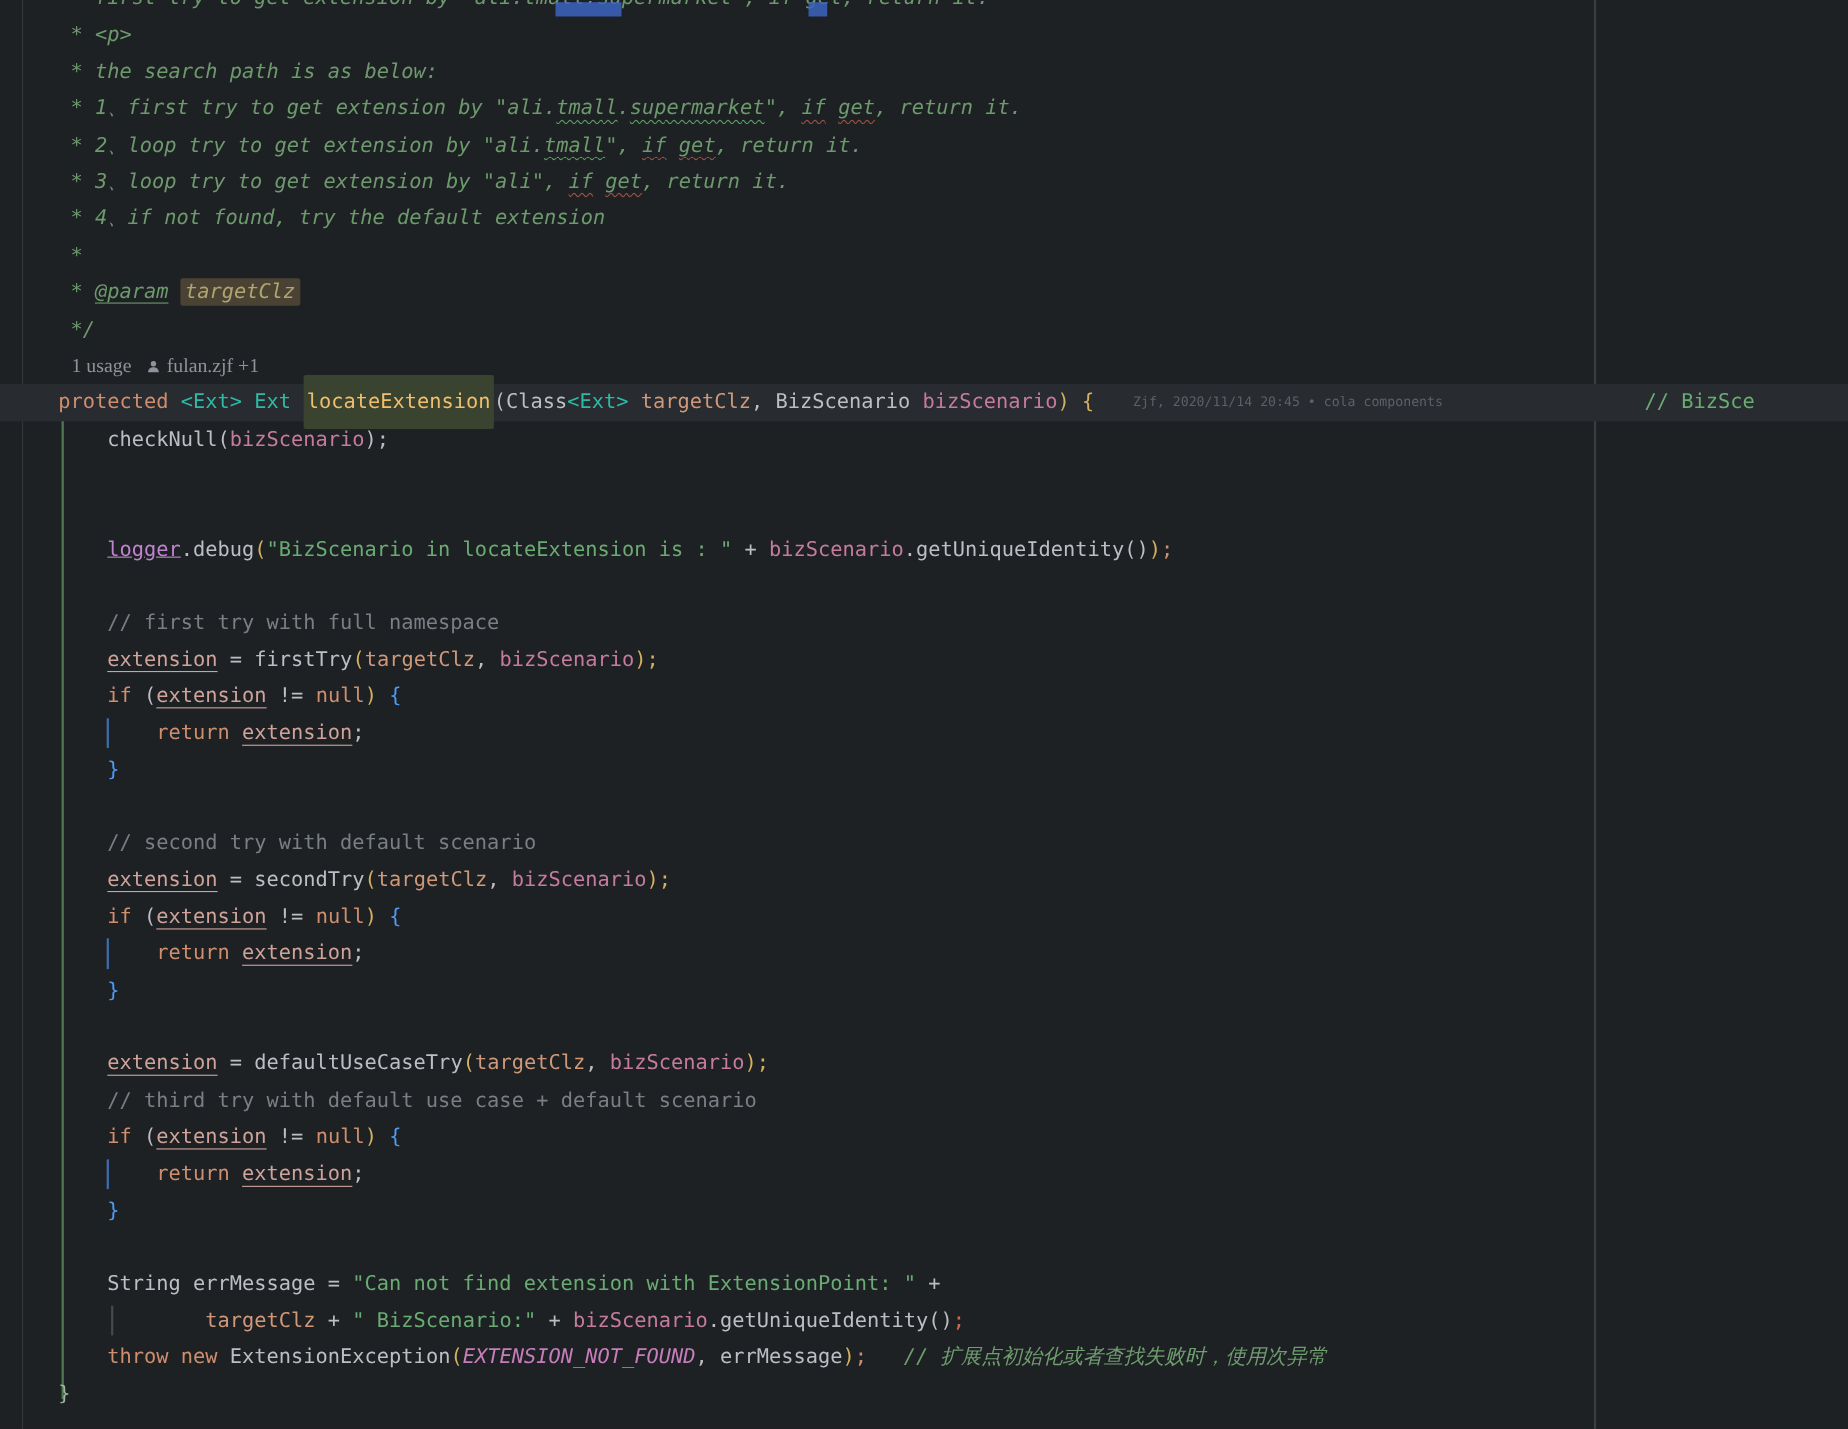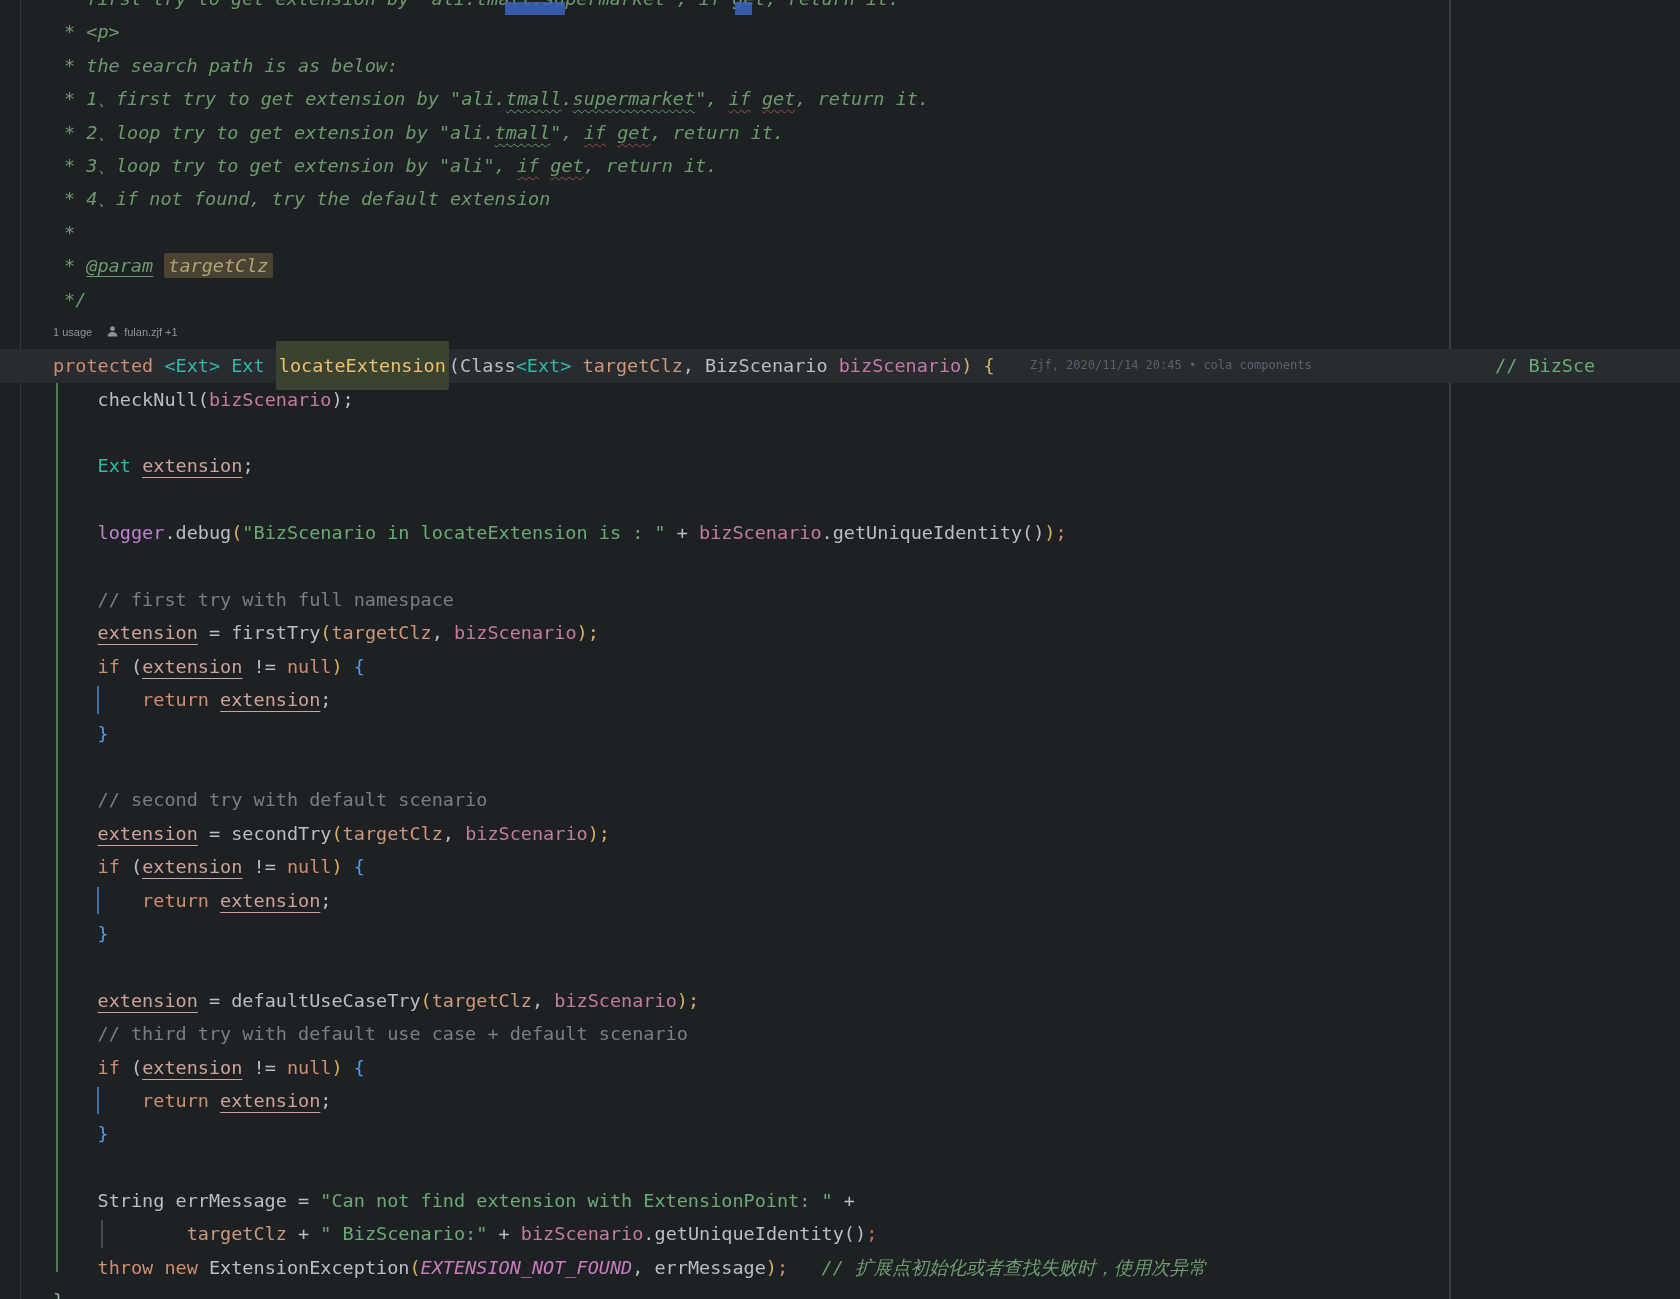--- a/index.html
+++ b/index.html
@@ -4,26 +4,26 @@
 <style>
   html,body{margin:0;padding:0;background:#1e2124;}
   body{width:1680px;height:1299px;overflow:hidden;position:relative;
        font-family:"DejaVu Sans Mono","Liberation Mono",monospace;}
   #editor{position:absolute;inset:0;overflow:hidden;}
   #code{position:absolute;left:0;top:0;width:1680px;margin-top:-18px;}
   .line{height:33.4px;line-height:33.4px;white-space:pre;position:relative;
         font-size:18.5px;color:var(--c-def);padding-left:53px;box-sizing:border-box;}
   .line.cmtline{padding-left:64px;}
   .line.band{background:var(--band);}
-  .line.inlay{font-family:Liberation Sans, sans-serif;font-size:11px;color:var(--c-inlay);}
+  .line.inlay{font-family:Liberation Serif, serif;font-size:18px;color:var(--c-inlay);margin-left:12px;}
   .tok{display:inline;}
   .c-def{color:var(--c-def);} .c-kw{color:var(--c-kw);} .c-str{color:var(--c-str);}
   .c-cmt{color:var(--c-cmt);} .c-doc{color:var(--c-doc);font-style:italic;}
   .c-type{color:var(--c-type);margin-top:16px;} .c-decl{color:var(--c-decl);}
-  .c-field{color:var(--c-field);} .c-const{color:var(--c-const);font-style:italic;}
+  .c-field{color:var(--c-field);text-decoration:underline;} .c-const{color:var(--c-const);font-style:italic;}
   .c-ptgt{color:var(--c-ptgt);} .c-pbiz{color:var(--c-pbiz);}
   .c-loc{color:var(--c-loc);text-decoration:underline;text-underline-offset:5px;text-decoration-thickness:1px;}
   .c-gold{color:var(--c-gold);} .c-blue{color:var(--c-blue);}
   .c-semiO{color:var(--c-kw);} .c-semiR{color:var(--c-semiR);}
   .c-blame{color:var(--c-blame);font-size:12px;}
   .c-chin{color:var(--c-chin);font-style:italic;}
   .c-pale{color:var(--c-pale);}
   .c-doctag{color:var(--c-doc);font-style:italic;text-decoration:underline;text-underline-offset:4px;}
   .c-docparam{color:#b0a473;font-style:italic;background:#4a4232;padding:2px 4px;border-radius:2px;}
   .w-g{text-decoration:underline wavy 1px var(--wavy-g);text-underline-offset:4px;}
@@ -53,21 +53,20 @@
       <div class="line cmtline"><span class="tok c-doc">*</span></div>
       <div class="line cmtline"><span class="tok c-doc">* </span><span class="tok c-doctag">@param</span><span class="tok c-doc"> </span><span class="tok c-docparam">targetClz</span></div>
       <div class="line cmtline"><span class="tok c-doc">*/</span></div>
       <div class="line inlay"><span>1 usage</span><svg viewBox="0 0 16 16" class="usericon">
           <circle cx="8" cy="4.5" r="3" fill="#8f949c"></circle>
           <path d="M2 14c0-3.3 2.7-5.5 6-5.5s6 2.2 6 5.5z" fill="#8f949c"></path>
         </svg><span>fulan.zjf +1</span></div>
       <div class="line band"><span class="tok c-kw">protected </span><span class="tok c-type">&lt;Ext&gt; </span><span class="tok c-type">Ext </span><span class="tok c-decl declbg">locateExtension</span><span class="tok c-def">(</span><span class="tok c-def">Class</span><span class="tok c-type">&lt;Ext&gt;</span><span class="tok c-def"> </span><span class="tok c-ptgt">targetClz</span><span class="tok c-def">, </span><span class="tok c-def">BizScenario </span><span class="tok c-pbiz">bizScenario</span><span class="tok c-gold">)</span><span class="tok c-def"> </span><span class="tok c-gold">{</span><span class="tok c-blame absTok" style="left: 1030px;">Zjf, 2020/11/14 20:45 • cola components</span><span class="tok c-str absTok" style="left: 1495px;">// BizSce</span></div>
       <div class="line"><span class="tok c-def">    checkNull(</span><span class="tok c-pbiz">bizScenario</span><span class="tok c-def">);</span></div>
       <div class="line"></div>
-      <div class="line"><span class="tok c-def">    </span><span class="tok c-type">Ext </span><span class="tok c-loc">extension</span><span class="tok c-def">;</span></div>
       <div class="line"></div>
       <div class="line"><span class="tok c-def">    </span><span class="tok c-field">logger</span><span class="tok c-def">.debug</span><span class="tok c-gold">(</span><span class="tok c-str">"BizScenario in locateExtension is : "</span><span class="tok c-def"> + </span><span class="tok c-pbiz">bizScenario</span><span class="tok c-def">.getUniqueIdentity()</span><span class="tok c-gold">)</span><span class="tok c-semiO">;</span></div>
       <div class="line"></div>
       <div class="line"><span class="tok c-def">    </span><span class="tok c-cmt">// first try with full namespace</span></div>
       <div class="line"><span class="tok c-def">    </span><span class="tok c-loc">extension</span><span class="tok c-def"> = firstTry</span><span class="tok c-gold">(</span><span class="tok c-ptgt">targetClz</span><span class="tok c-def">, </span><span class="tok c-pbiz">bizScenario</span><span class="tok c-gold">);</span></div>
       <div class="line"><span class="tok c-def">    </span><span class="tok c-kw">if </span><span class="tok c-def">(</span><span class="tok c-loc">extension</span><span class="tok c-def"> != </span><span class="tok c-kw">null</span><span class="tok c-gold">)</span><span class="tok c-def"> </span><span class="tok c-blue">{</span></div>
       <div class="line"><span class="tok c-def">        </span><span class="tok c-kw">return </span><span class="tok c-loc">extension</span><span class="tok c-def">;</span><div class="guidebar" style="left: 97px; background: var(--guide-blue);"></div></div>
       <div class="line"><span class="tok c-def">    </span><span class="tok c-blue">}</span></div>
       <div class="line"></div>
       <div class="line"><span class="tok c-def">    </span><span class="tok c-cmt">// second try with default scenario</span></div>

